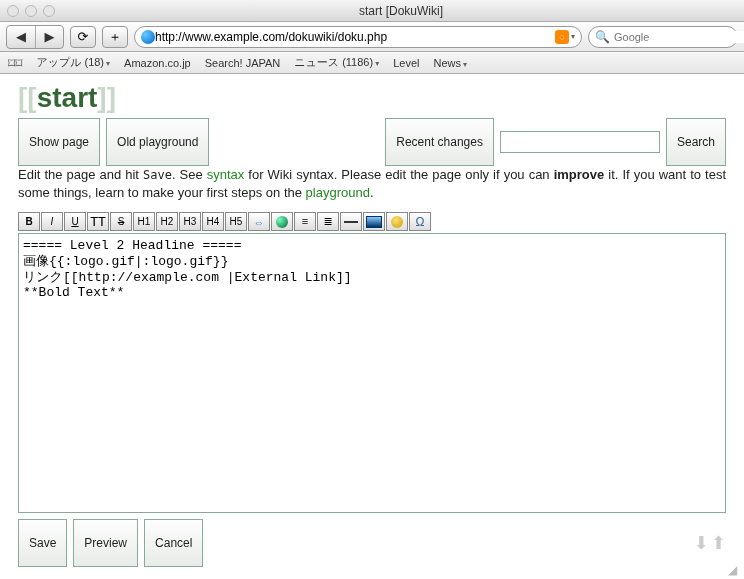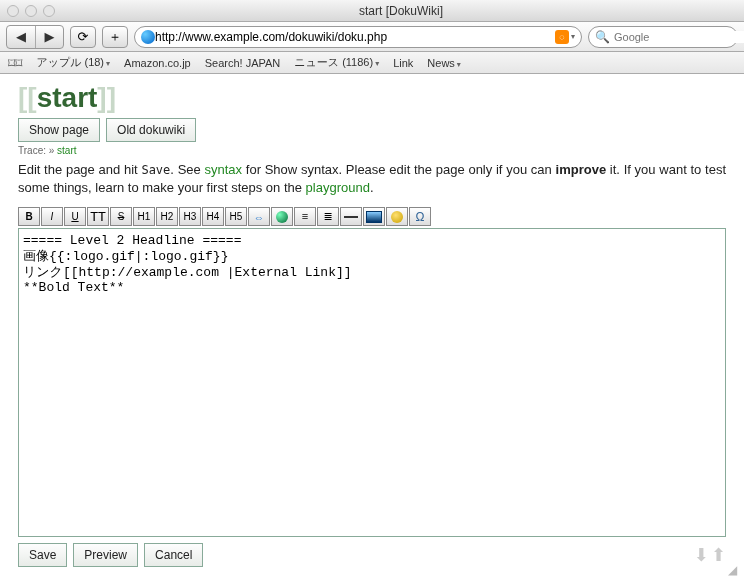--- a/index.html
+++ b/index.html
@@ -31,21 +31,21 @@
 
 .wiki { padding: 8px 18px; height: calc(579px - 22px - 30px - 22px); display: flex; flex-direction: column; }
 .wiki-head { display: flex; justify-content: space-between; align-items: center; }
 .brackets { font-family: Verdana, sans-serif; font-size: 28px; font-weight: bold; }
 .br-outer { color: #c8d8c8; }
 .br-h1 { color: #336633; }
 .logo { font-family: Verdana, sans-serif; font-size: 24px; font-weight: bold; color: #dcdcdc; letter-spacing: -1px; }
 
 .btn-row { display: flex; justify-content: space-between; margin-top: 4px; }
 .btn-left, .btn-right { display: flex; gap: 6px; align-items: center; }
-.wbtn { border: 1px solid #8a9; background: linear-gradient(#fdfdfd,#e8ece8); padding: 4px 10px; font-size: 12px; color: #222; }
+.wbtn { border: 1px solid #8a9; background: linear-gradient(#fdfdfd,#e8ece8); padding: 16px 10px; font-size: 12px; color: #222; }
 .winput { border: 1px solid #8a9; width: 160px; height: 22px; padding: 0 4px; font-size: 12px; }
 
 .trace { font-size: 10px; color: #666; margin: 3px 0 5px; }
 .trace a { color: #228822; text-decoration: none; }
 
 .instruct { font-family: Verdana, Arial, sans-serif; font-size: 13px; color: #222; line-height: 1.4; text-align: justify; }
 .instruct .mono { font-family: monospace; font-size: 12px; }
 .instruct a { color: #228822; text-decoration: none; }
 .instruct strong { font-weight: bold; }
 
@@ -102,46 +102,46 @@
     <input placeholder="Google" style="">
   </div>
 </div>
 
 <div class="bookmarks">
   <span class="bm-icon">⌑⌑</span>
   <span><span>アップル (18)</span><span class="dd">▾</span></span>
   <span>Amazon.co.jp</span>
   <span>Search! JAPAN</span>
   <span><span>ニュース (1186)</span><span class="dd">▾</span></span>
-  <span>Link</span>
+  <span>Level</span>
   <span><span>News</span><span class="dd">▾</span></span>
 </div>
 
 <div class="wiki">
   <div class="wiki-head">
     <div class="brackets">
       <span class="br-outer">[[</span><span class="br-h1">start</span><span class="br-outer">]]</span>
     </div>
   </div>
 
   <div class="btn-row">
     <div class="btn-left">
       <button class="wbtn">Show page</button>
-      <button class="wbtn">Old dokuwiki</button>
+      <button class="wbtn">Old playground</button>
+    </div>
+    <div class="btn-right">
+      <button class="wbtn">Recent changes</button>
+      <input class="winput" style="">
+      <button class="wbtn">Search</button>
     </div>
   </div>
 
-  <div class="trace">
-    <span>Trace:</span>
-    <span>»</span>
-    <a href="#">start</a>
-  </div>
 
   <div class="instruct">
-    <span>Edit the page and hit </span><span class="mono">Save</span><span>. See </span><a href="#">syntax</a><span> for Show syntax. Please edit the page only if you can </span><strong>improve</strong><span> it. If you want to test some things, learn to make your first steps on the </span><a href="#">playground</a><span>.</span>
+    <span>Edit the page and hit </span><span class="mono">Save</span><span>. See </span><a href="#">syntax</a><span> for Wiki syntax. Please edit the page only if you can </span><strong>improve</strong><span> it. If you want to test some things, learn to make your first steps on the </span><a href="#">playground</a><span>.</span>
   </div>
 
   <div class="editbar">
     <div class="eb b">B</div>
     <div class="eb i">I</div>
     <div class="eb u">U</div>
     <div class="eb tt">TT</div>
     <div class="eb s">S</div>
     <div class="eb">H1</div>
     <div class="eb">H2</div>

